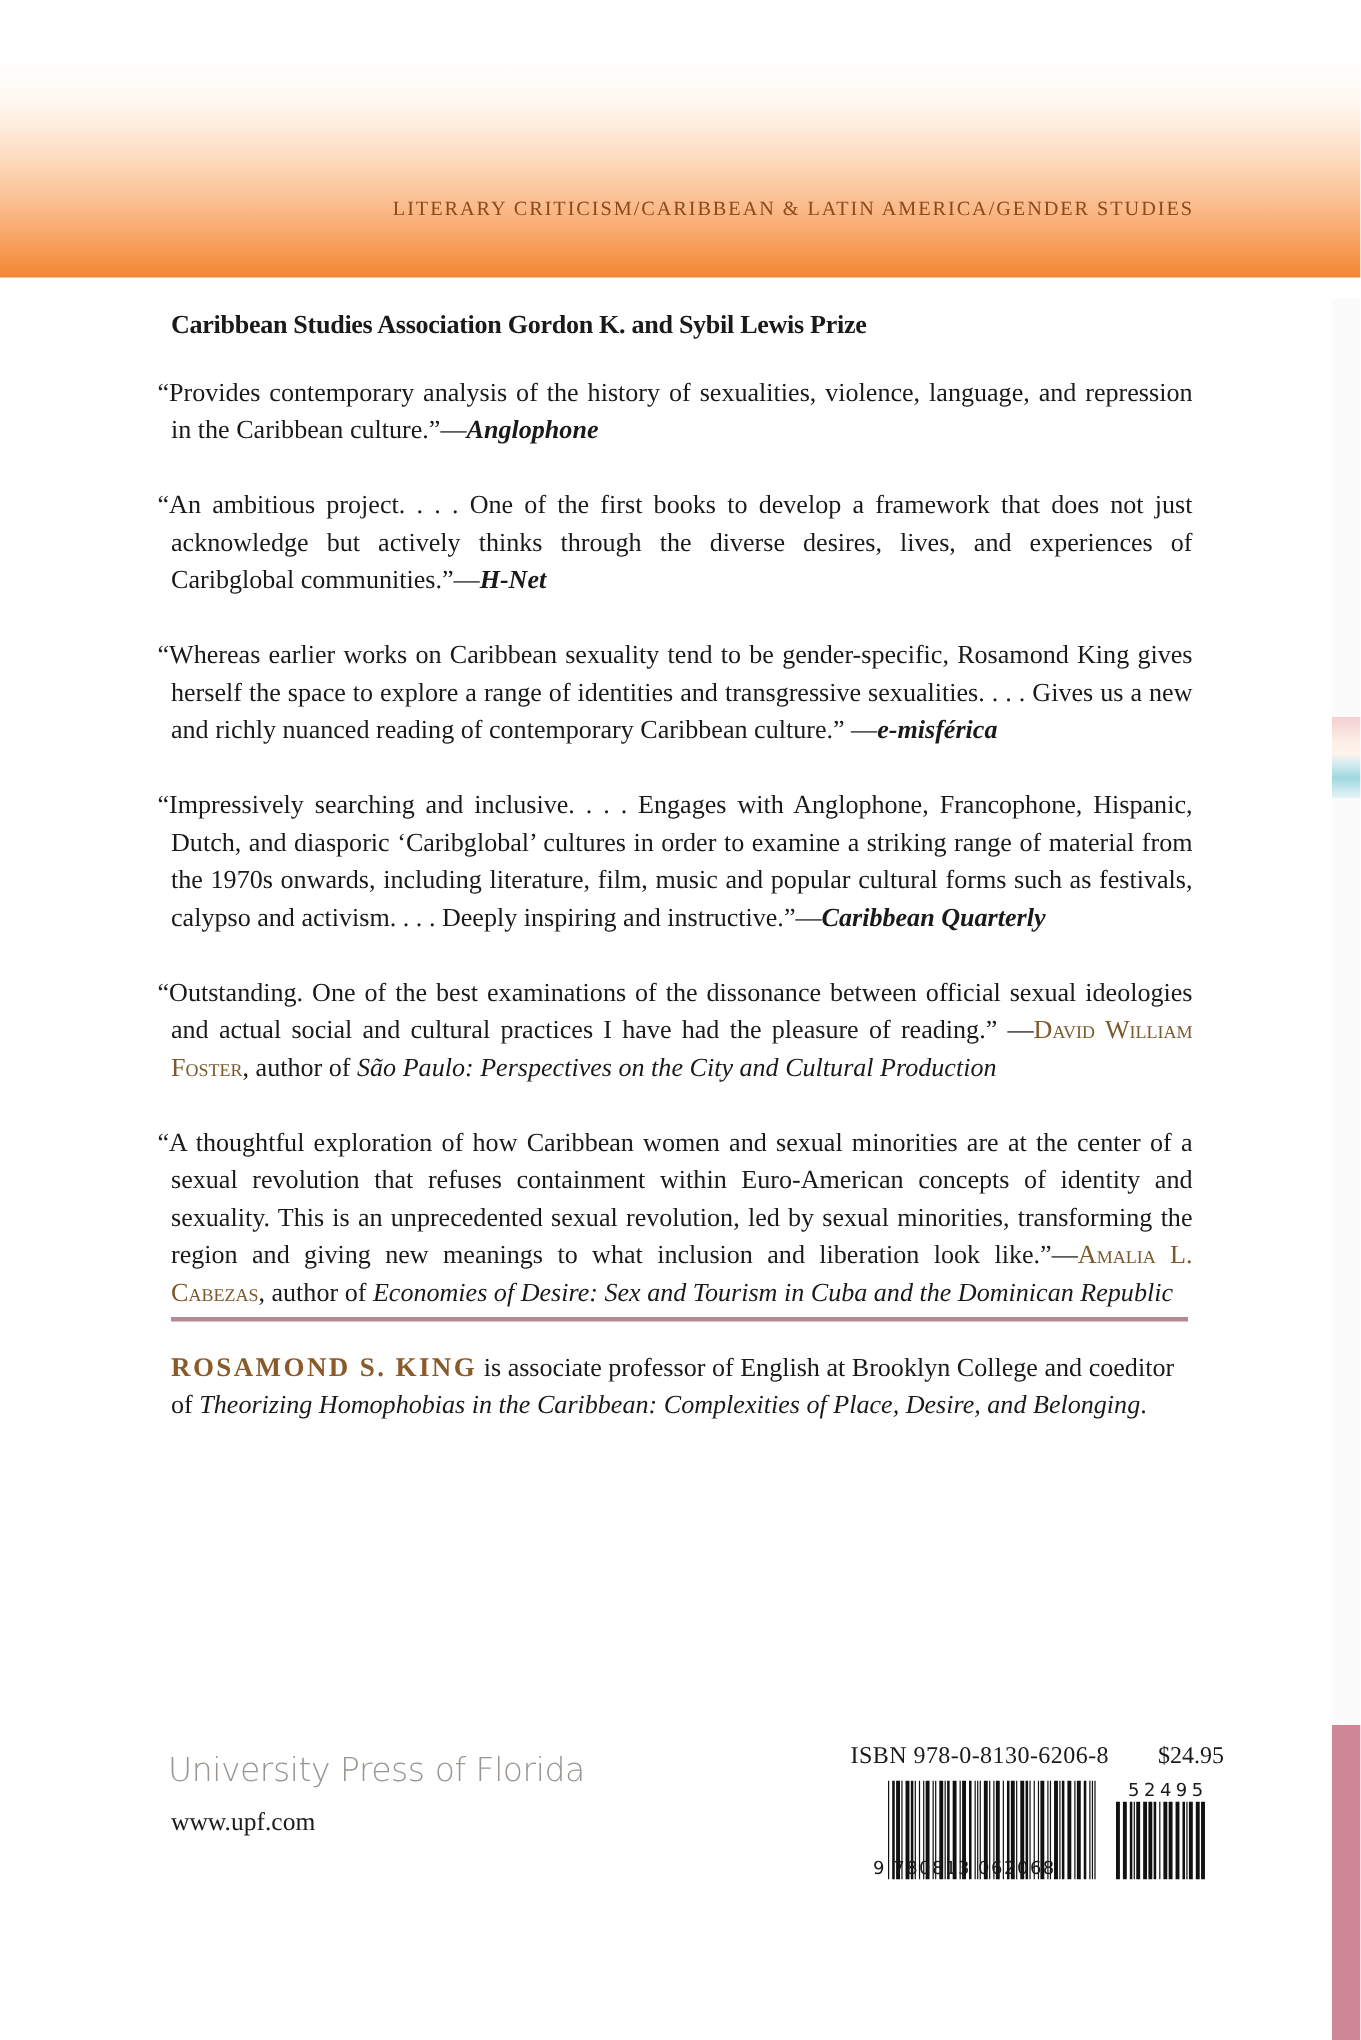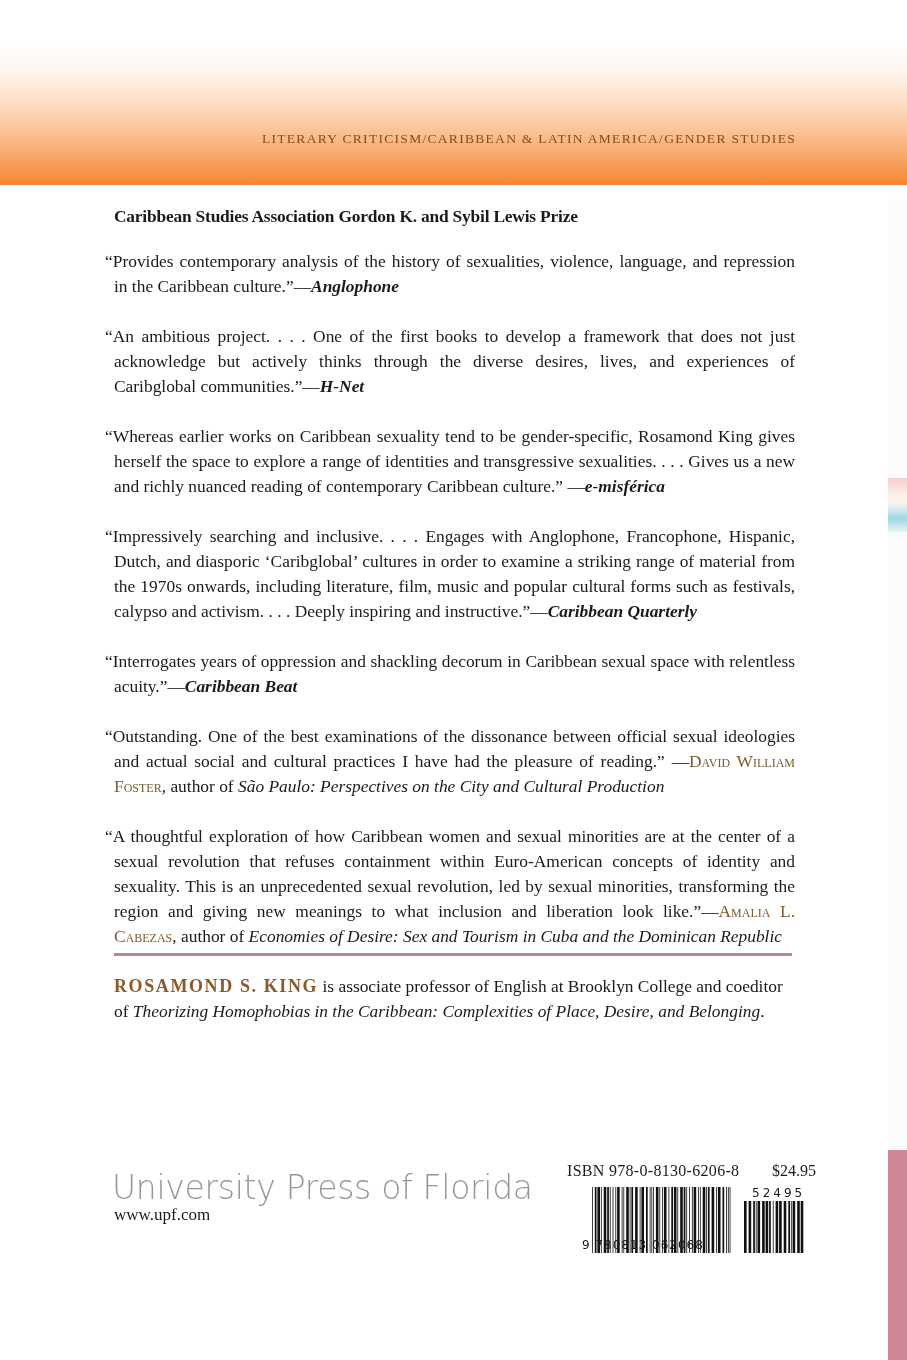--- a/index.html
+++ b/index.html
@@ -53,21 +53,21 @@
   .bio { margin-left: 9px; margin-bottom: 16px; }
   .bio .author-name {
     font-weight: bold; font-size: 18px; letter-spacing: 1.6px; color: #8b5a2b;
   }
   .bio .book { font-style: italic; }
   .credit { margin-left: 9px; font-size: 14.3px; line-height: 21px; }
   .credit .book { font-style: italic; }
   .publisher {
     position: absolute; left: 112px; top: 1168px;
     font-family: "DejaVu Sans", sans-serif; font-weight: 200;
-    font-size: 33px; color: #9b9590; letter-spacing: -0.3px;
+    font-size: 22px; color: #9b9590; letter-spacing: -0.3px;
   }
   .website {
     position: absolute; left: 114px; top: 1205px; font-size: 17px; color: #1c1a18;
   }
   .isbn {
     position: absolute; left: 567px; top: 1162px; font-size: 16px; letter-spacing: 0.3px;
   }
   .price {
     position: absolute; left: 772px; top: 1162px; font-size: 16px;
   }
@@ -104,23 +104,20 @@
     <span>“Provides contemporary analysis of the history of sexualities, violence, language, and repression in the Caribbean culture.”—</span><span class="src">Anglophone</span>
   </div>
   <div class="quote">
     <span>“An ambitious project. . . . One of the first books to develop a framework that does not just acknowledge but actively thinks through the diverse desires, lives, and experiences of Caribglobal communities.”—</span><span class="src">H-Net</span>
   </div>
   <div class="quote">
     <span>“Whereas earlier works on Caribbean sexuality tend to be gender-specific, Rosamond King gives herself the space to explore a range of identities and transgressive sexualities. . . . Gives us a new and richly nuanced reading of contemporary Caribbean culture.” —</span><span class="src">e-misférica</span>
   </div>
   <div class="quote">
     <span>“Impressively searching and inclusive. . . . Engages with Anglophone, Francophone, Hispanic, Dutch, and diasporic ‘Caribglobal’ cultures in order to examine a striking range of material from the 1970s onwards, including literature, film, music and popular cultural forms such as festivals, calypso and activism. . . . Deeply inspiring and instructive.”—</span><span class="src">Caribbean Quarterly</span>
-  </div>
-  <div class="quote">
-    <span>“Interrogates years of oppression and shackling decorum in Caribbean sexual space with relentless acuity.”—</span><span class="src">Caribbean Beat</span>
   </div>
   <div class="quote">
     <span>“Outstanding. One of the best examinations of the dissonance between official sexual ideologies and actual social and cultural practices I have had the pleasure of reading.” —</span><span class="smallcaps">David William Foster</span><span>, author of </span><span class="book">São Paulo: Perspectives on the City and Cultural Production</span>
   </div>
   <div class="quote" style="margin-bottom:0">
     <span>“A thoughtful exploration of how Caribbean women and sexual minorities are at the center of a sexual revolution that refuses containment within Euro-American concepts of identity and sexuality. This is an unprecedented sexual revolution, led by sexual minorities, transforming the region and giving new meanings to what inclusion and liberation look like.”—</span><span class="smallcaps">Amalia L. Cabezas</span><span>, author of </span><span class="book">Economies of Desire: Sex and Tourism in Cuba and the Dominican Republic</span>
   </div>
 
   <div class="divider"></div>
 

